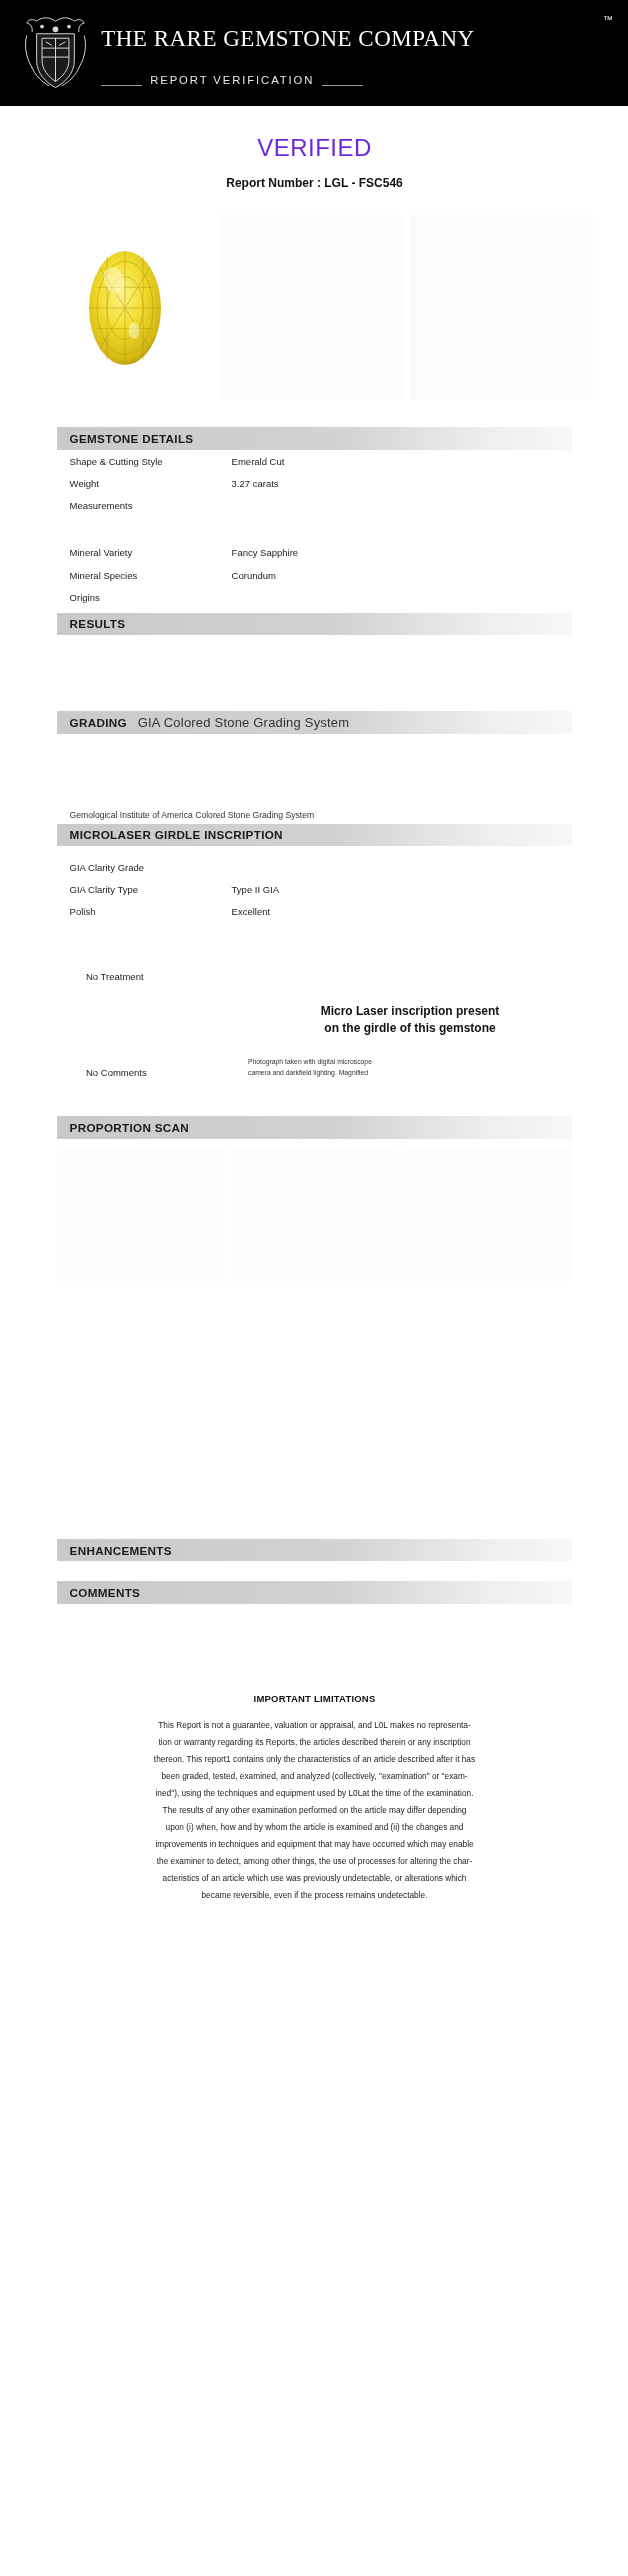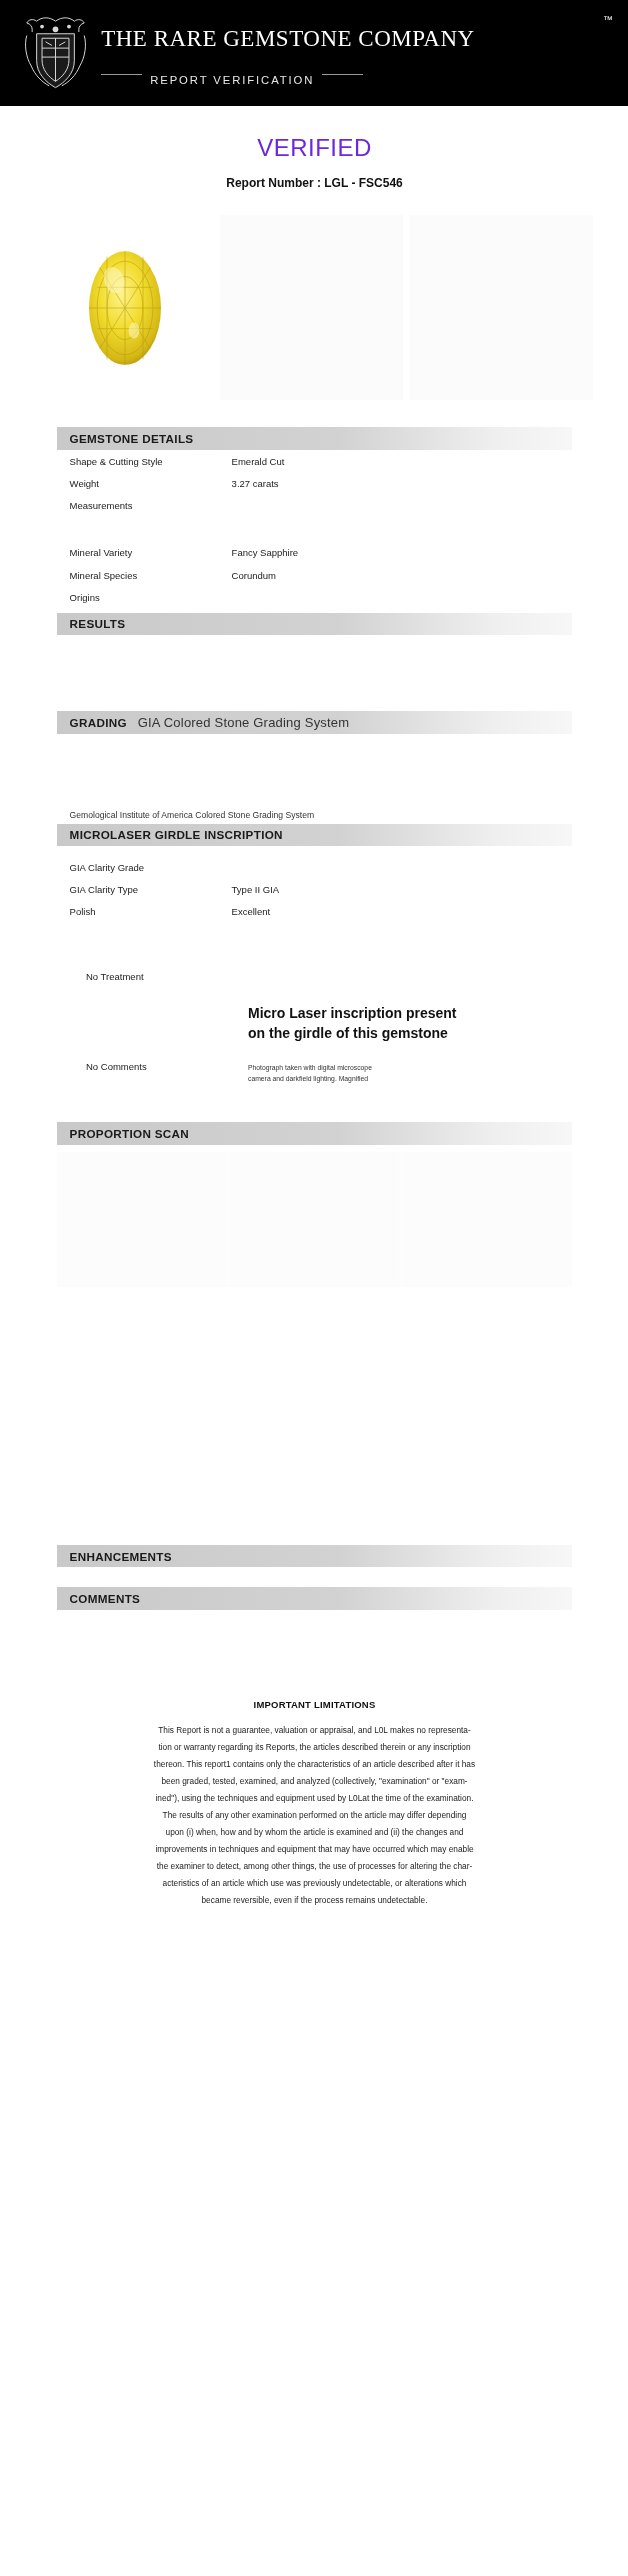--- a/index.html
+++ b/index.html
@@ -47,21 +47,21 @@
   .brand-title {
     color: #ffffff;
     font-size: 23px;
     letter-spacing: 0.5px;
     font-weight: 400;
     font-family: "Liberation Serif", serif;
     white-space: nowrap;
   }
   .brand-sub-wrap {
     display: flex;
-    align-items: flex-start;
+    align-items: flex-end;
     margin-top: 22px;
   }
   .rule {
     height: 0.9px;
     background: #9a9a9a;
     width: 41px;
   }
   .brand-sub {
     color: #e8e8e8;
     font-size: 11.3px;
@@ -167,24 +167,25 @@
     font-size: 8.6px;
     color: #333;
   }
 
   .tiny-note {
     font-size: 6.8px;
     line-height: 1.45;
     color: #333;
   }
   .inscription-note {
-    font-size: 14px;
+    font-size: 12px;
     font-weight: bold;
     line-height: 1.45;
     color: #111;
+    text-align: center;
   }
 
   
   .scan-area {
     width: 515px;
     margin: 0 auto;
     height: 135px;
     background: #fdfdfd;
     display: flex;
     gap: 3.6px;
@@ -379,21 +380,21 @@
   <div style="height:14.4px" class="spacer"></div>
   <div class="detail-block" style="padding-left:29px">
     <div style="margin-left:162px">
       <div class="inscription-note">Micro Laser inscription present</div>
       <div class="inscription-note">on the girdle of this gemstone</div>
     </div>
   </div>
 
   <div style="height:12.6px" class="spacer"></div>
   <div class="detail-block" style="padding-left:29px">
-    <div class="detail-row" style="align-items:flex-start">
+    <div class="detail-row" style="align-items:flex-end">
       <span class="label">No Comments</span>
       <span class="value">
         <span class="tiny-note">Photograph taken with digital microscope</span><br>
         <span class="tiny-note">camera and darkfield lighting. Magnified</span>
       </span>
     </div>
   </div>
 
   <div style="height:32px" class="spacer"></div>
   <div class="section-bar">

